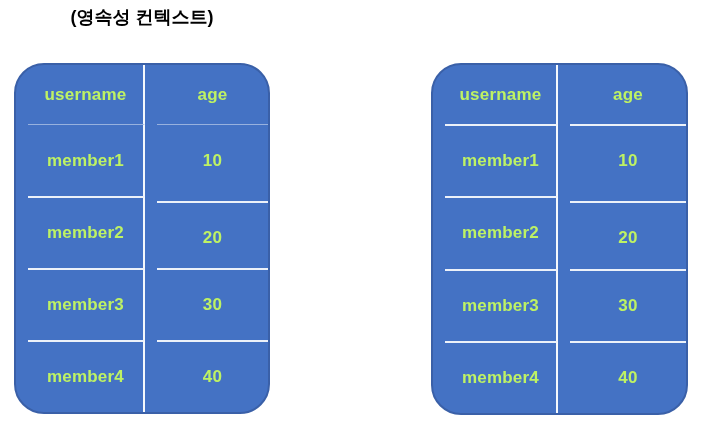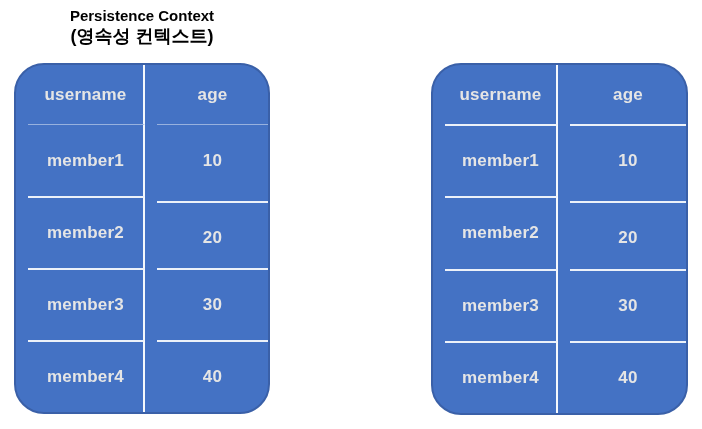--- a/index.html
+++ b/index.html
@@ -40,38 +40,37 @@
   .right-tbl {
     left: 431px; top: 63px;
     width: 257px; height: 352px;
     grid-template-columns: 125px 1fr;
     grid-template-rows: 59px repeat(4, 1fr);
   }
   .cell {
     display: flex;
     align-items: center;
     justify-content: center;
-    color: #e5e5e5;
+    color: #bef264;
     font-weight: 700;
     font-size: 17px;
     letter-spacing: 0.2px;
     margin-left: 12px;
   }
   .c1 { border-right: 2px solid rgba(255,255,255,0.95); }
   .sep { border-top: 2px solid rgba(255,255,255,0.9); }
   .sep-faint { border-top: 1px solid rgba(255,255,255,0.45); }
   .down { transform: translateY(5px); text-align: center; }
 </style>
 </head>
 <body>
 
 <div class="canvas">
 
   <div class="title left-title">
-    <div class="t1">Persistence Context</div>
     <div class="t2">(영속성 컨텍스트)</div>
   </div>
 
 
   <div class="tbl left-tbl">
     <div class="cell c1">username</div>
     <div class="cell">age</div>
 
     <div class="cell c1 sep-faint">member1</div>
     <div class="cell sep-faint">10</div>

